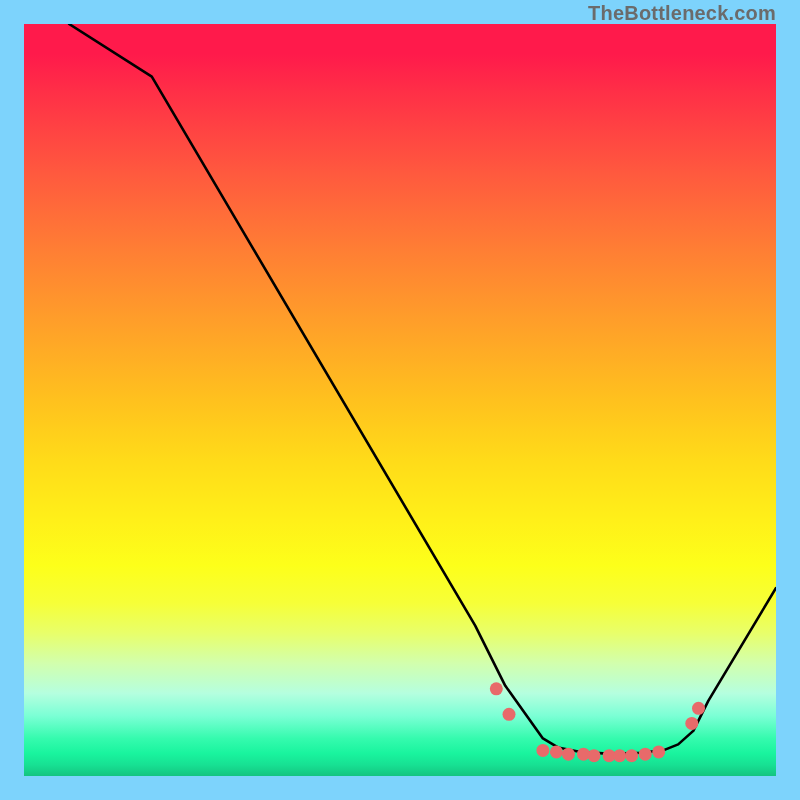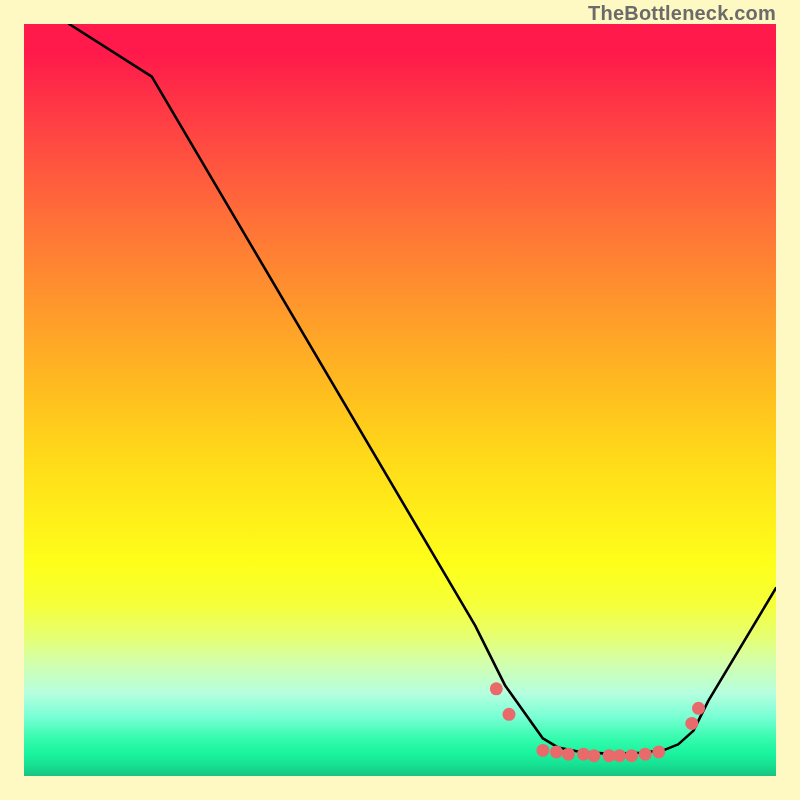--- a/index.html
+++ b/index.html
@@ -9,21 +9,21 @@
     height: 800px;
     background: #000;
     overflow: hidden;
   }
   .frame {
     position: absolute;
     top: 0;
     left: 0;
     width: 800px;
     height: 800px;
-    background: #fef9c3;
+    background: #7dd3fc;
   }
   .plot {
     position: absolute;
     top: 24px;
     left: 24px;
     width: 752px;
     height: 752px;
     overflow: hidden;
   }
   .gradient {

